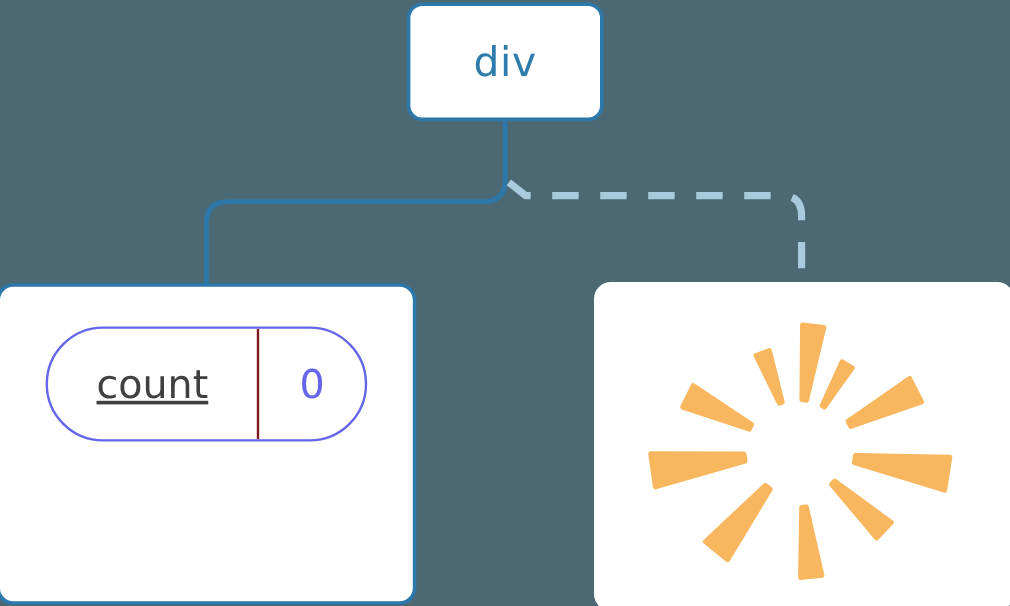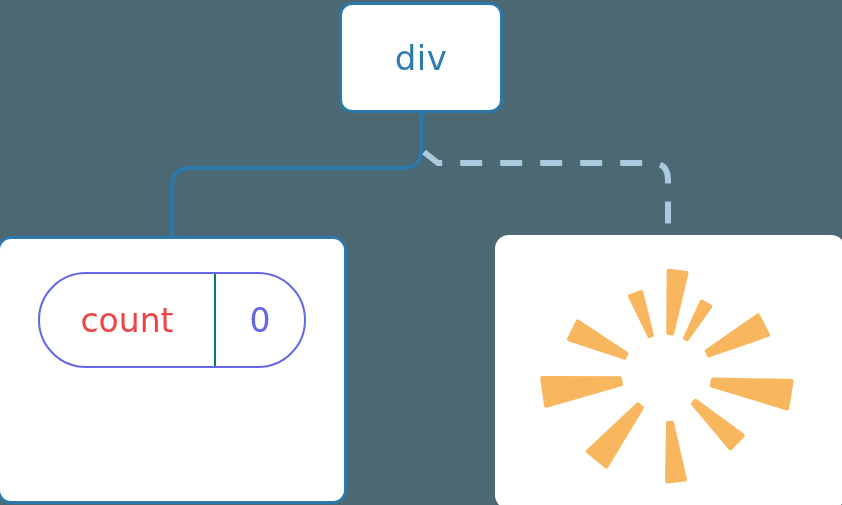--- a/index.html
+++ b/index.html
@@ -41,21 +41,21 @@
   }
 
   .card.bordered {
     border: 3px solid #2d78ab;
   }
 
   #div-node {
     left: 339px;
     top: 2px;
     width: 164px;
-    height: 111px;
+    height: 99px;
     border-radius: 13px;
     display: flex;
     align-items: center;
     justify-content: center;
     text-align: center;
   }
 
   #div-node .node-title {
     color: #2e7cab;
     font-size: 34px;
@@ -93,24 +93,25 @@
     align-items: stretch;
     box-sizing: border-box;
     overflow: hidden;
   }
 
   .state-pill .pill-key {
     flex: 0 0 176px;
     display: flex;
     align-items: center;
     justify-content: center;
-    border-right: 2px solid #0f766e;
-    color: #ef4444;
+    border-right: 2px solid #7f1d1d;
+    color: #404040;
     font-size: 33px;
     box-sizing: border-box;
+    text-decoration: underline;
   }
 
   .state-pill .pill-value {
     flex: 1 1 auto;
     display: flex;
     align-items: center;
     justify-content: center;
     color: #6366e8;
     font-size: 33px;
   }

